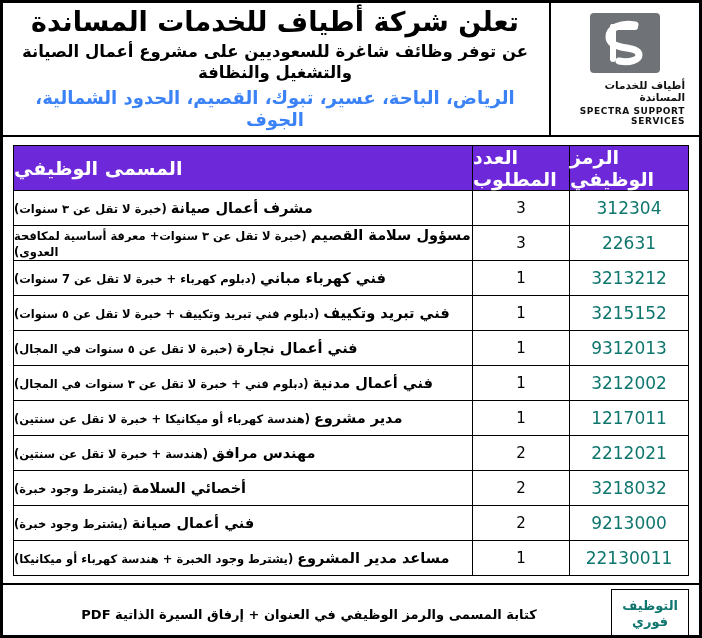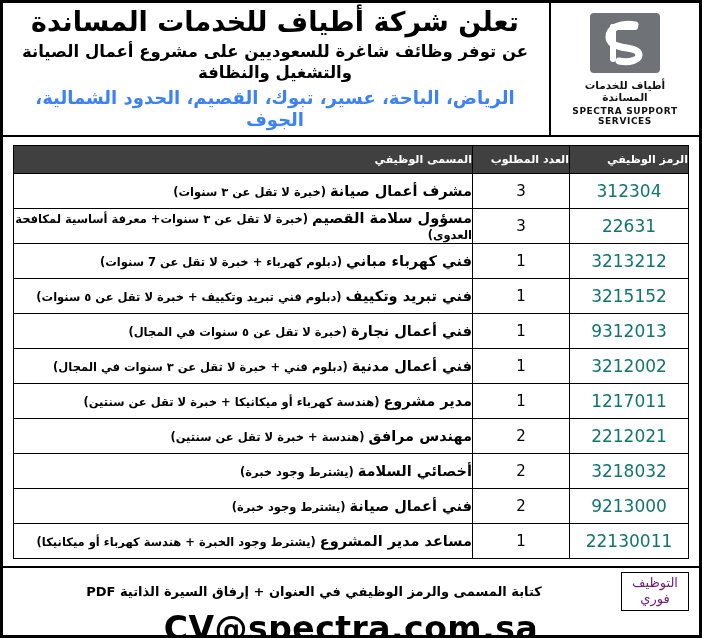--- a/index.html
+++ b/index.html
@@ -33,21 +33,20 @@
     width: 150px;
     flex: 0 0 150px;
     background: #ffffff;
     border-left: 2px solid #000;
     display: flex;
     flex-direction: column;
     align-items: center;
     justify-content: center;
     padding: 4px 14px;
     box-sizing: border-box;
-    text-align: center;
   }
   .logo-mark {
     width: 72px;
     height: 62px;
     position: relative;
   }
   .logo-mark svg { display: block; }
   .logo-ar {
     font-size: 10.5px;
     font-weight: bold;
@@ -109,44 +108,44 @@
     width: 100%;
     border-collapse: collapse;
     table-layout: fixed;
   }
   table.jobs th, table.jobs td {
     border: 1px solid #000;
     padding: 0;
     vertical-align: middle;
   }
   table.jobs thead th {
-    background: #404040;
+    background: #6d28d9;
     color: #ffffff;
-    font-size: 11px;
+    font-size: 19px;
     font-weight: bold;
     height: 27px;
-    text-align: right;
+    text-align: left;
   }
   .col-code { width: 118px; }
   .col-count { width: 96px; }
   .cell-code {
     text-align: center;
     font-size: 17px;
     color: #0f766e;
     height: 34px;
     font-family: "DejaVu Sans", "Liberation Sans", sans-serif;
   }
   .cell-count {
     text-align: center;
     font-size: 15px;
     color: #000;
     height: 34px;
   }
   .cell-title {
-    text-align: right;
+    text-align: left;
     font-size: 12.5px;
     color: #000;
     padding: 2px 6px;
     line-height: 1.25;
   }
   .cell-title .t-main {
     font-weight: bold;
     font-size: 14.5px;
   }
   .cell-title .t-sub {
@@ -162,26 +161,26 @@
     box-sizing: border-box;
   }
   .footer-row {
     display: flex;
     flex-direction: row;
     align-items: center;
     justify-content: space-between;
   }
   .badge {
     border: 1px solid #000;
-    padding: 2px 10px;
+    padding: 8px 10px;
     text-align: center;
     font-size: 13px;
-    font-weight: normal;
-    line-height: 1.25;
-    color: #701a75;
+    font-weight: bold;
+    line-height: 1.25;
+    color: #0f766e;
     flex: 0 0 auto;
   }
   .footer-note {
     flex: 1 1 auto;
     text-align: center;
     font-size: 13px;
     font-weight: bold;
     color: #000;
     padding-right: 6px;
   }

